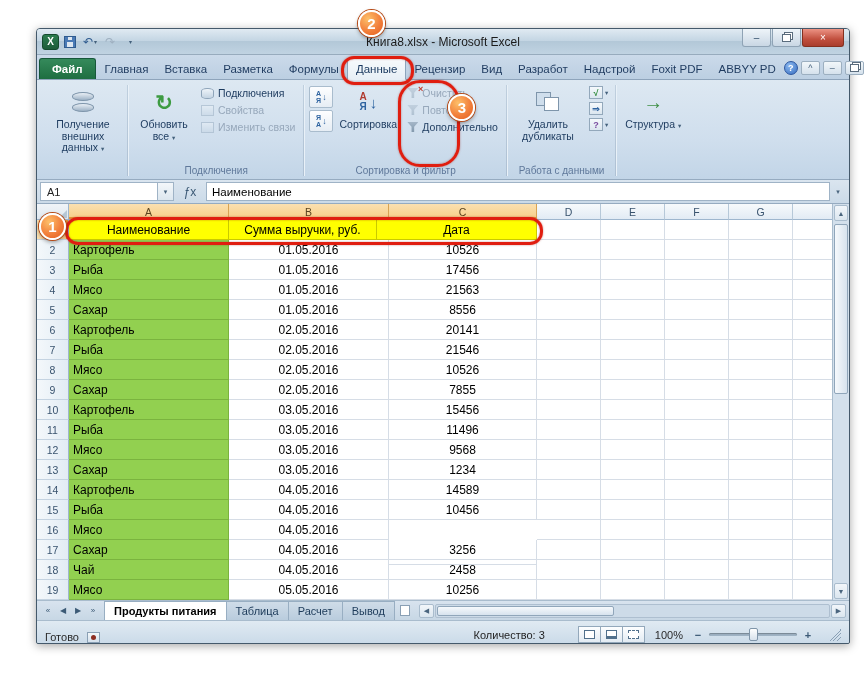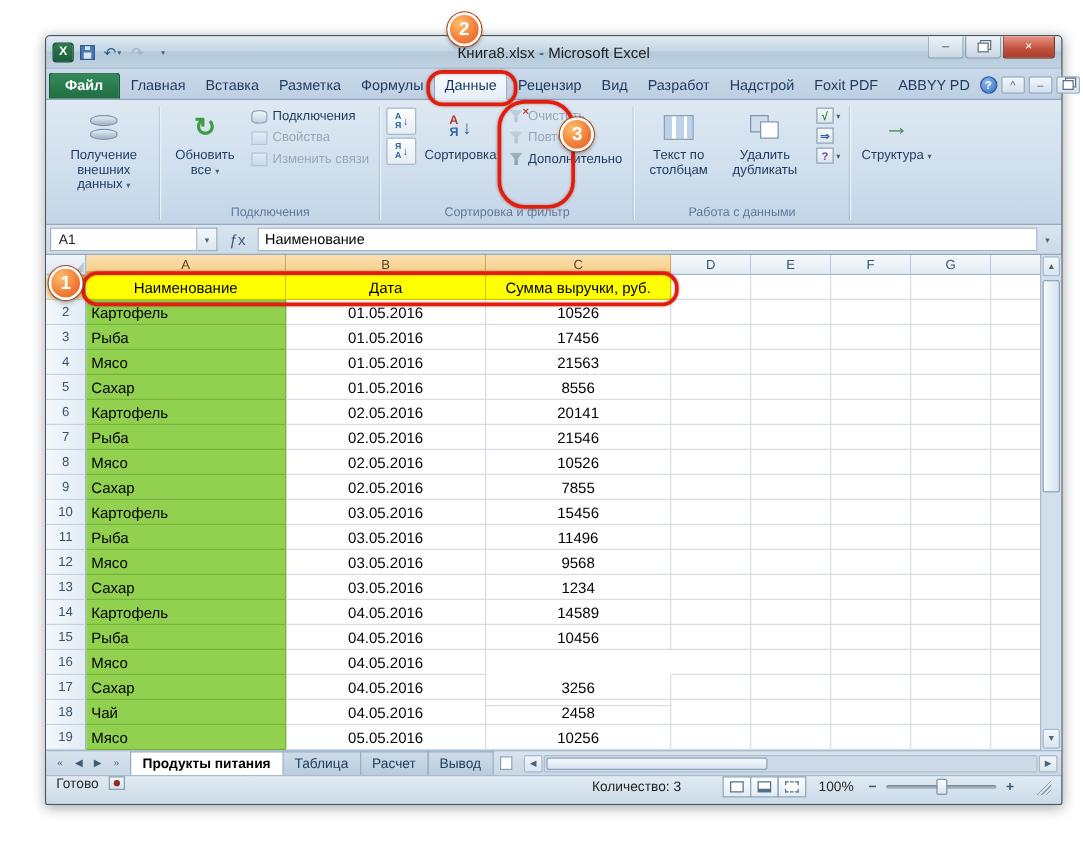--- a/index.html
+++ b/index.html
@@ -112,21 +112,21 @@
   .stab{display:flex;align-items:center;padding:0 9px;color:#1d3b5a;background:linear-gradient(#cfdce8,#b9ccdd);border:1px solid #98aec2;border-bottom:none;margin-right:-1px;white-space:nowrap;}
   .stab.active{background:#fff;color:#000;font-weight:bold;z-index:1;}
   .inssheet{width:22px;display:flex;align-items:center;justify-content:center;}
   .inssheet i{display:block;width:10px;height:11px;background:#fff;border:1px solid #8aa0b5;}
   .hscroll{flex:1;display:flex;align-items:center;gap:1px;margin:2px 3px;}
   .hs-btn{width:15px;height:14px;display:flex;align-items:center;justify-content:center;font-size:7px;color:#4a657e;background:linear-gradient(#f2f6fa,#dbe6ef);border:1px solid #a9bccd;border-radius:2px;}
   .hs-track{flex:1;height:14px;position:relative;background:#cddbe8;border:1px solid #aebfd0;border-radius:2px;}
   .hs-thumb{position:absolute;left:1px;top:1px;bottom:1px;width:45%;background:linear-gradient(#f6f9fc,#d7e3ee);border:1px solid #90a6ba;border-radius:2px;}
 
   
-  .statusbar{height:23px;background:linear-gradient(#e0eaf2,#cbdbe9);border-top:1px solid #a9bccd;display:flex;align-items:flex-start;font-size:11px;color:#2a2a2a;padding:0 8px;border-radius:0 0 2px 2px;}
+  .statusbar{height:23px;background:linear-gradient(#e0eaf2,#cbdbe9);border-top:1px solid #a9bccd;display:flex;align-items:flex-end;font-size:11px;color:#2a2a2a;padding:0 8px;border-radius:0 0 2px 2px;}
   .macroico{width:13px;height:11px;border:1px solid #8aa0b5;background:linear-gradient(#f2f7fa,#d5e1ec);margin-left:8px;position:relative;}
   .macroico::after{content:"";position:absolute;left:3px;top:2px;width:5px;height:5px;border-radius:50%;background:#8d2d21;}
   .sb-right{margin-left:auto;display:flex;align-items:center;gap:10px;}
   .countlbl{margin-right:24px;color:#1f1f1f;}
   .viewbtns{display:flex;}
   .viewbtn{width:23px;height:17px;border:1px solid #93a8bb;background:linear-gradient(#fdfeff,#e2ebf3);display:flex;align-items:center;justify-content:center;margin-left:-1px;}
   .viewbtn i{display:block;width:11px;height:9px;border:1px solid #51708c;background:#fff;}
   .viewbtn.v2 i{border-bottom-width:3px;}
   .viewbtn.v3 i{border-style:dashed;}
   .zoomwrap{display:flex;align-items:center;gap:6px;}
@@ -294,26 +294,20 @@
             </div>
         </div>
       </div>
       <div class="rg-label">Сортировка и фильтр</div>
     </div>
 
     <div class="rsep"></div>
 
     <div class="rgroup">
       <div class="rg-content">
-        <div class="bigbtn" style="width:64px">
-          <span class="bicon">
-              <span class="ttc"></span>
-            </span>
-          <span class="bb-label">Текст по столбцам</span>
-        </div>
         <div class="bigbtn" style="width:74px">
           <span class="bicon">
               <span class="dupicon">
                 <i></i>
                 <i></i>
               </span>
             </span>
           <span class="bb-label">Удалить дубликаты</span>
         </div>
         <div class="smcol">
@@ -370,22 +364,22 @@
           <div class="chdr" style="width: 64px; flex: 0 0 64px;">D</div>
           <div class="chdr" style="width: 64px; flex: 0 0 64px;">E</div>
           <div class="chdr" style="width: 64px; flex: 0 0 64px;">F</div>
           <div class="chdr" style="width: 64px; flex: 0 0 64px;">G</div>
           <div class="chdr fill"></div>
         </div>
       <div>
           <div class="grow">
             <div class="rhdr sel">1</div>
             <div class="cell hrow" style="width: 160px; flex: 0 0 160px;">Наименование</div>
+            <div class="cell hrow" style="width: 148px; flex: 0 0 148px;">Сумма выручки, руб.</div>
             <div class="cell hrow" style="width: 160px; flex: 0 0 160px;">Дата</div>
-            <div class="cell hrow" style="width: 148px; flex: 0 0 148px;">Сумма выручки, руб.</div>
             <div class="cell" style="width: 64px; flex: 0 0 64px;"></div>
             <div class="cell" style="width: 64px; flex: 0 0 64px;"></div>
             <div class="cell" style="width: 64px; flex: 0 0 64px;"></div>
             <div class="cell" style="width: 64px; flex: 0 0 64px;"></div>
             <div class="cell fill"></div>
           </div>
           <div class="grow">
             <div class="rhdr">2</div>
             <div class="cell greena left" style="width: 160px; flex: 0 0 160px;">Картофель</div>
             <div class="cell" style="width: 160px; flex: 0 0 160px;">01.05.2016</div>

